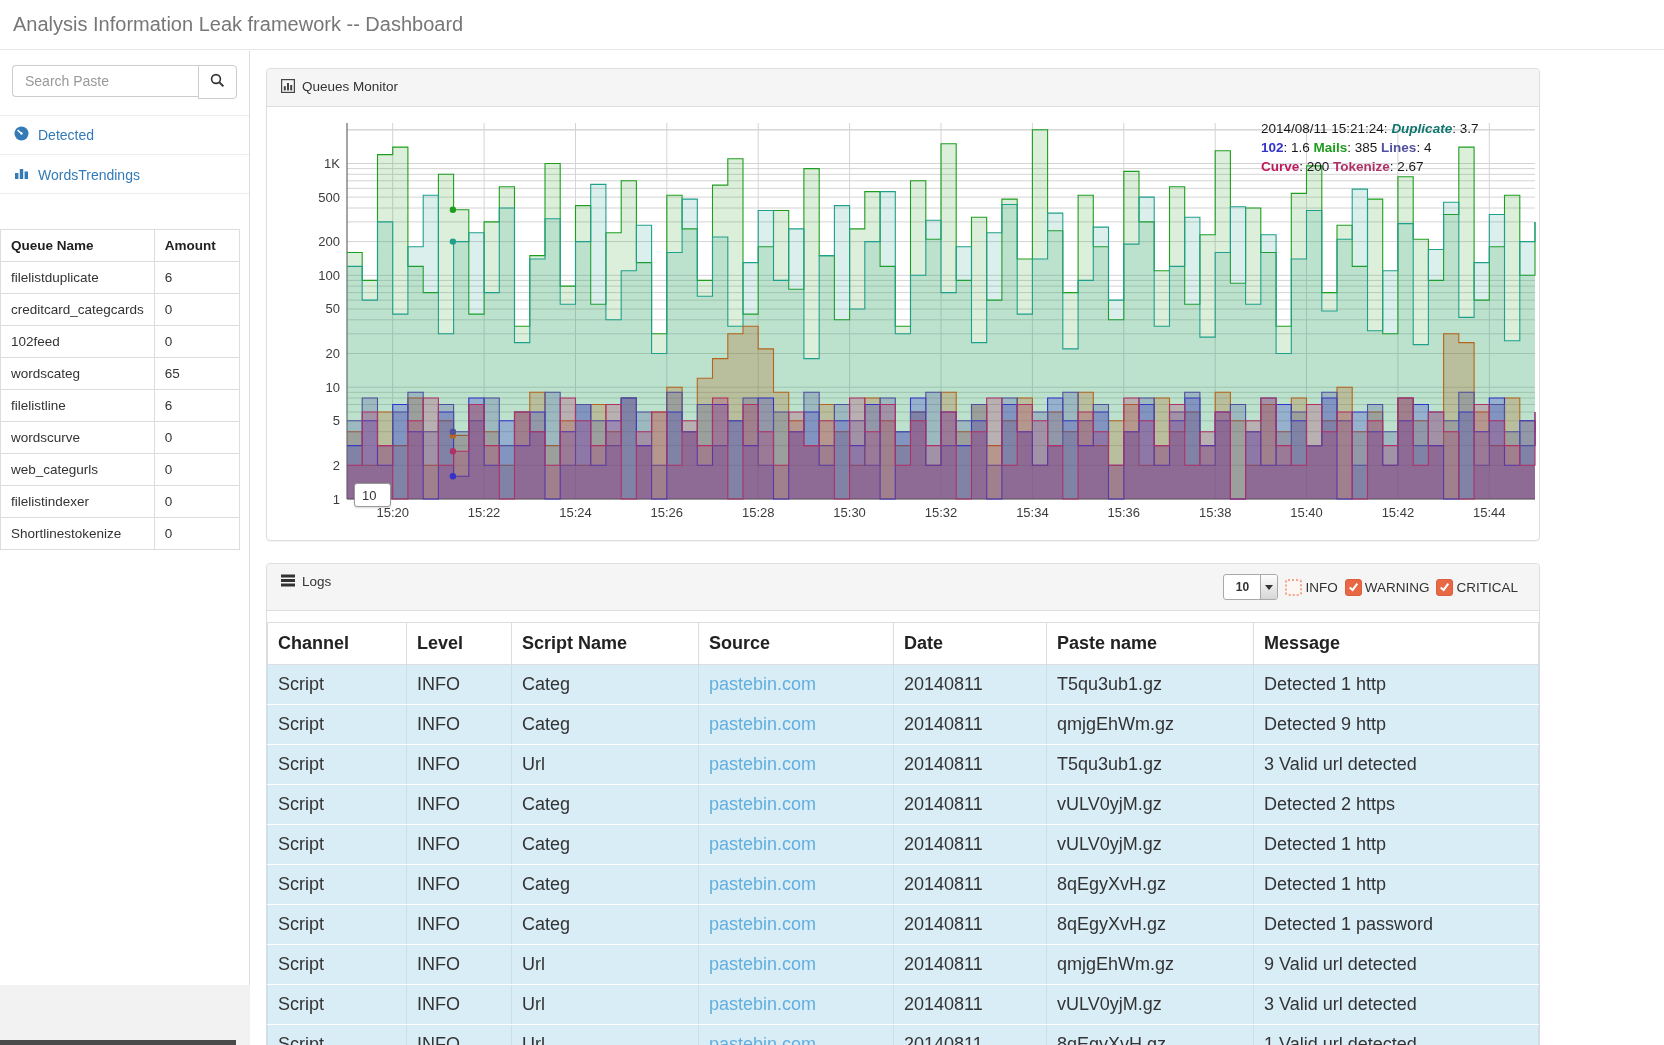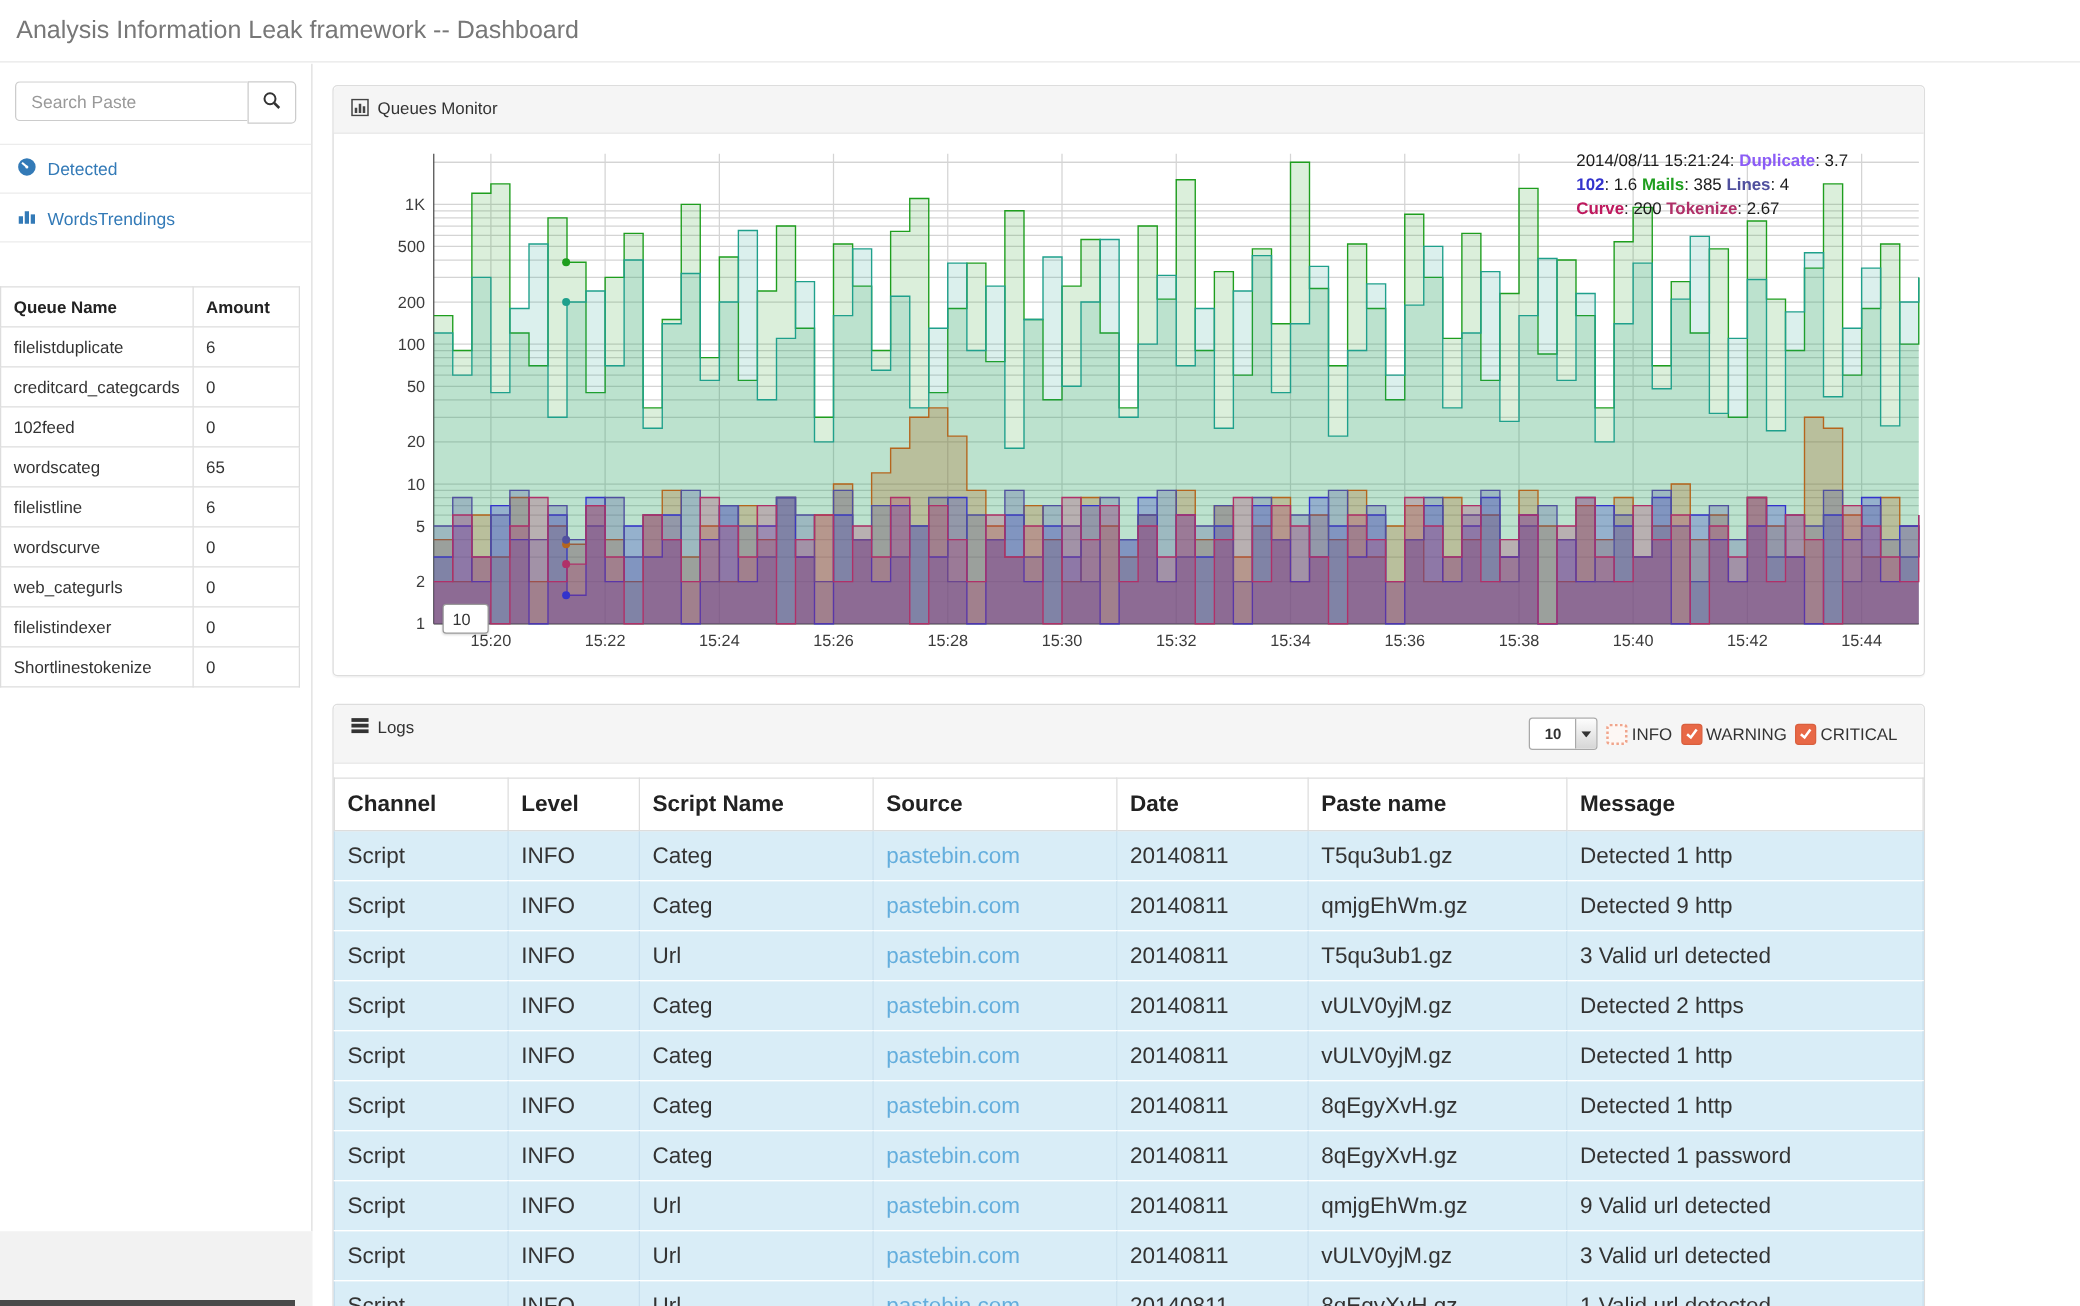--- a/index.html
+++ b/index.html
@@ -268,21 +268,21 @@
           <path d="M 80.0 358.3 H 95.2 V 305.0 H 110.5 V 338.6 H 125.7 V 392.0 H 140.9 V 313.8 H 156.2 V 291.0 H 171.4 V 358.3 H 186.6 V 344.3 H 201.8 V 297.5 H 217.1 V 338.6 H 232.3 V 392.0 H 247.5 V 305.0 H 262.8 V 324.7 H 278.0 V 358.3 H 293.2 V 291.0 H 308.5 V 313.8 H 323.7 V 338.6 H 338.9 V 297.5 H 354.2 V 392.0 H 369.4 V 324.7 H 384.6 V 305.0 H 399.8 V 358.3 H 415.1 V 313.8 H 430.3 V 338.6 H 445.5 V 291.0 H 460.8 V 392.0 H 476.0 V 297.5 H 491.2 V 324.7 H 506.5 V 358.3 H 521.7 V 305.0 H 536.9 V 338.6 H 552.2 V 313.8 H 567.4 V 392.0 H 582.6 V 291.0 H 597.8 V 324.7 H 613.1 V 297.5 H 628.3 V 358.3 H 643.5 V 313.8 H 658.8 V 338.6 H 674.0 V 305.0 H 689.2 V 392.0 H 704.5 V 324.7 H 719.7 V 291.0 H 734.9 V 358.3 H 750.2 V 297.5 H 765.4 V 313.8 H 780.6 V 338.6 H 795.8 V 392.0 H 811.1 V 305.0 H 826.3 V 324.7 H 841.5 V 358.3 H 856.8 V 291.0 H 872.0 V 313.8 H 887.2 V 338.6 H 902.5 V 297.5 H 917.7 V 358.3 H 932.9 V 324.7 H 948.2 V 305.0 H 963.4 V 392.0 H 978.6 V 313.8 H 993.8 V 291.0 H 1009.1 V 338.6 H 1024.3 V 358.3 H 1039.5 V 297.5 H 1054.8 V 324.7 H 1070.0 V 305.0 H 1085.2 V 392.0 H 1100.5 V 313.8 H 1115.7 V 338.6 H 1130.9 V 291.0 H 1146.2 V 358.3 H 1161.4 V 305.0 H 1176.6 V 324.7 H 1191.8 V 392.0 H 1207.1 V 297.5 H 1222.3 V 313.8 H 1237.5 V 338.6 H 1252.8 V 358.3 H 1268.0 V 305.0 H 1268 V 392 H 80 Z" fill="#b03068" fill-opacity="0.28" stroke="none"></path>
           <path d="M 80.0 358.3 H 95.2 V 305.0 H 110.5 V 338.6 H 125.7 V 392.0 H 140.9 V 313.8 H 156.2 V 291.0 H 171.4 V 358.3 H 186.6 V 344.3 H 201.8 V 297.5 H 217.1 V 338.6 H 232.3 V 392.0 H 247.5 V 305.0 H 262.8 V 324.7 H 278.0 V 358.3 H 293.2 V 291.0 H 308.5 V 313.8 H 323.7 V 338.6 H 338.9 V 297.5 H 354.2 V 392.0 H 369.4 V 324.7 H 384.6 V 305.0 H 399.8 V 358.3 H 415.1 V 313.8 H 430.3 V 338.6 H 445.5 V 291.0 H 460.8 V 392.0 H 476.0 V 297.5 H 491.2 V 324.7 H 506.5 V 358.3 H 521.7 V 305.0 H 536.9 V 338.6 H 552.2 V 313.8 H 567.4 V 392.0 H 582.6 V 291.0 H 597.8 V 324.7 H 613.1 V 297.5 H 628.3 V 358.3 H 643.5 V 313.8 H 658.8 V 338.6 H 674.0 V 305.0 H 689.2 V 392.0 H 704.5 V 324.7 H 719.7 V 291.0 H 734.9 V 358.3 H 750.2 V 297.5 H 765.4 V 313.8 H 780.6 V 338.6 H 795.8 V 392.0 H 811.1 V 305.0 H 826.3 V 324.7 H 841.5 V 358.3 H 856.8 V 291.0 H 872.0 V 313.8 H 887.2 V 338.6 H 902.5 V 297.5 H 917.7 V 358.3 H 932.9 V 324.7 H 948.2 V 305.0 H 963.4 V 392.0 H 978.6 V 313.8 H 993.8 V 291.0 H 1009.1 V 338.6 H 1024.3 V 358.3 H 1039.5 V 297.5 H 1054.8 V 324.7 H 1070.0 V 305.0 H 1085.2 V 392.0 H 1100.5 V 313.8 H 1115.7 V 338.6 H 1130.9 V 291.0 H 1146.2 V 358.3 H 1161.4 V 305.0 H 1176.6 V 324.7 H 1191.8 V 392.0 H 1207.1 V 297.5 H 1222.3 V 313.8 H 1237.5 V 338.6 H 1252.8 V 358.3 H 1268.0 V 305.0 H 1268" fill="none" stroke="#b03068" stroke-width="1.1"></path>
           <circle cx="185.9" cy="328.4" r="3.2" fill="#b5651d"></circle>
           <circle cx="185.9" cy="369.2" r="3.2" fill="#3333cc"></circle>
           <circle cx="185.9" cy="102.8" r="3.2" fill="#1e9e1e"></circle>
           <circle cx="185.9" cy="324.7" r="3.2" fill="#50509e"></circle>
           <circle cx="185.9" cy="134.6" r="3.2" fill="#1fa08c"></circle>
           <circle cx="185.9" cy="344.3" r="3.2" fill="#b03068"></circle>
         </svg>
       <div class="chart-legend" id="chart-legend">
-          <div><span>2014/08/11 15:21:24: </span><b style="color: #8b5cf6;">Duplicate</b><span>: 3.7</span></div>
+          <div><span>2014/08/11 15:21:24: </span><b style="color: #0f766e; font-style: italic;">Duplicate</b><span>: 3.7</span></div>
           <div><b style="color: rgb(51, 51, 204);">102</b><span>: 1.6 </span><b style="color: rgb(30, 158, 30);">Mails</b><span>: 385 </span><b style="color: rgb(80, 80, 158);">Lines</b><span>: 4</span></div>
           <div><b style="color: #be185d;">Curve</b><span>: 200 </span><b style="color: rgb(176, 48, 104);">Tokenize</b><span>: 2.67</span></div>
         </div>
       <div class="chart-overlay-box">10</div>
     </div>
   </div>
 
   <div class="panel" style="min-height:500px;">
     <div class="panel-heading">
       <span>

